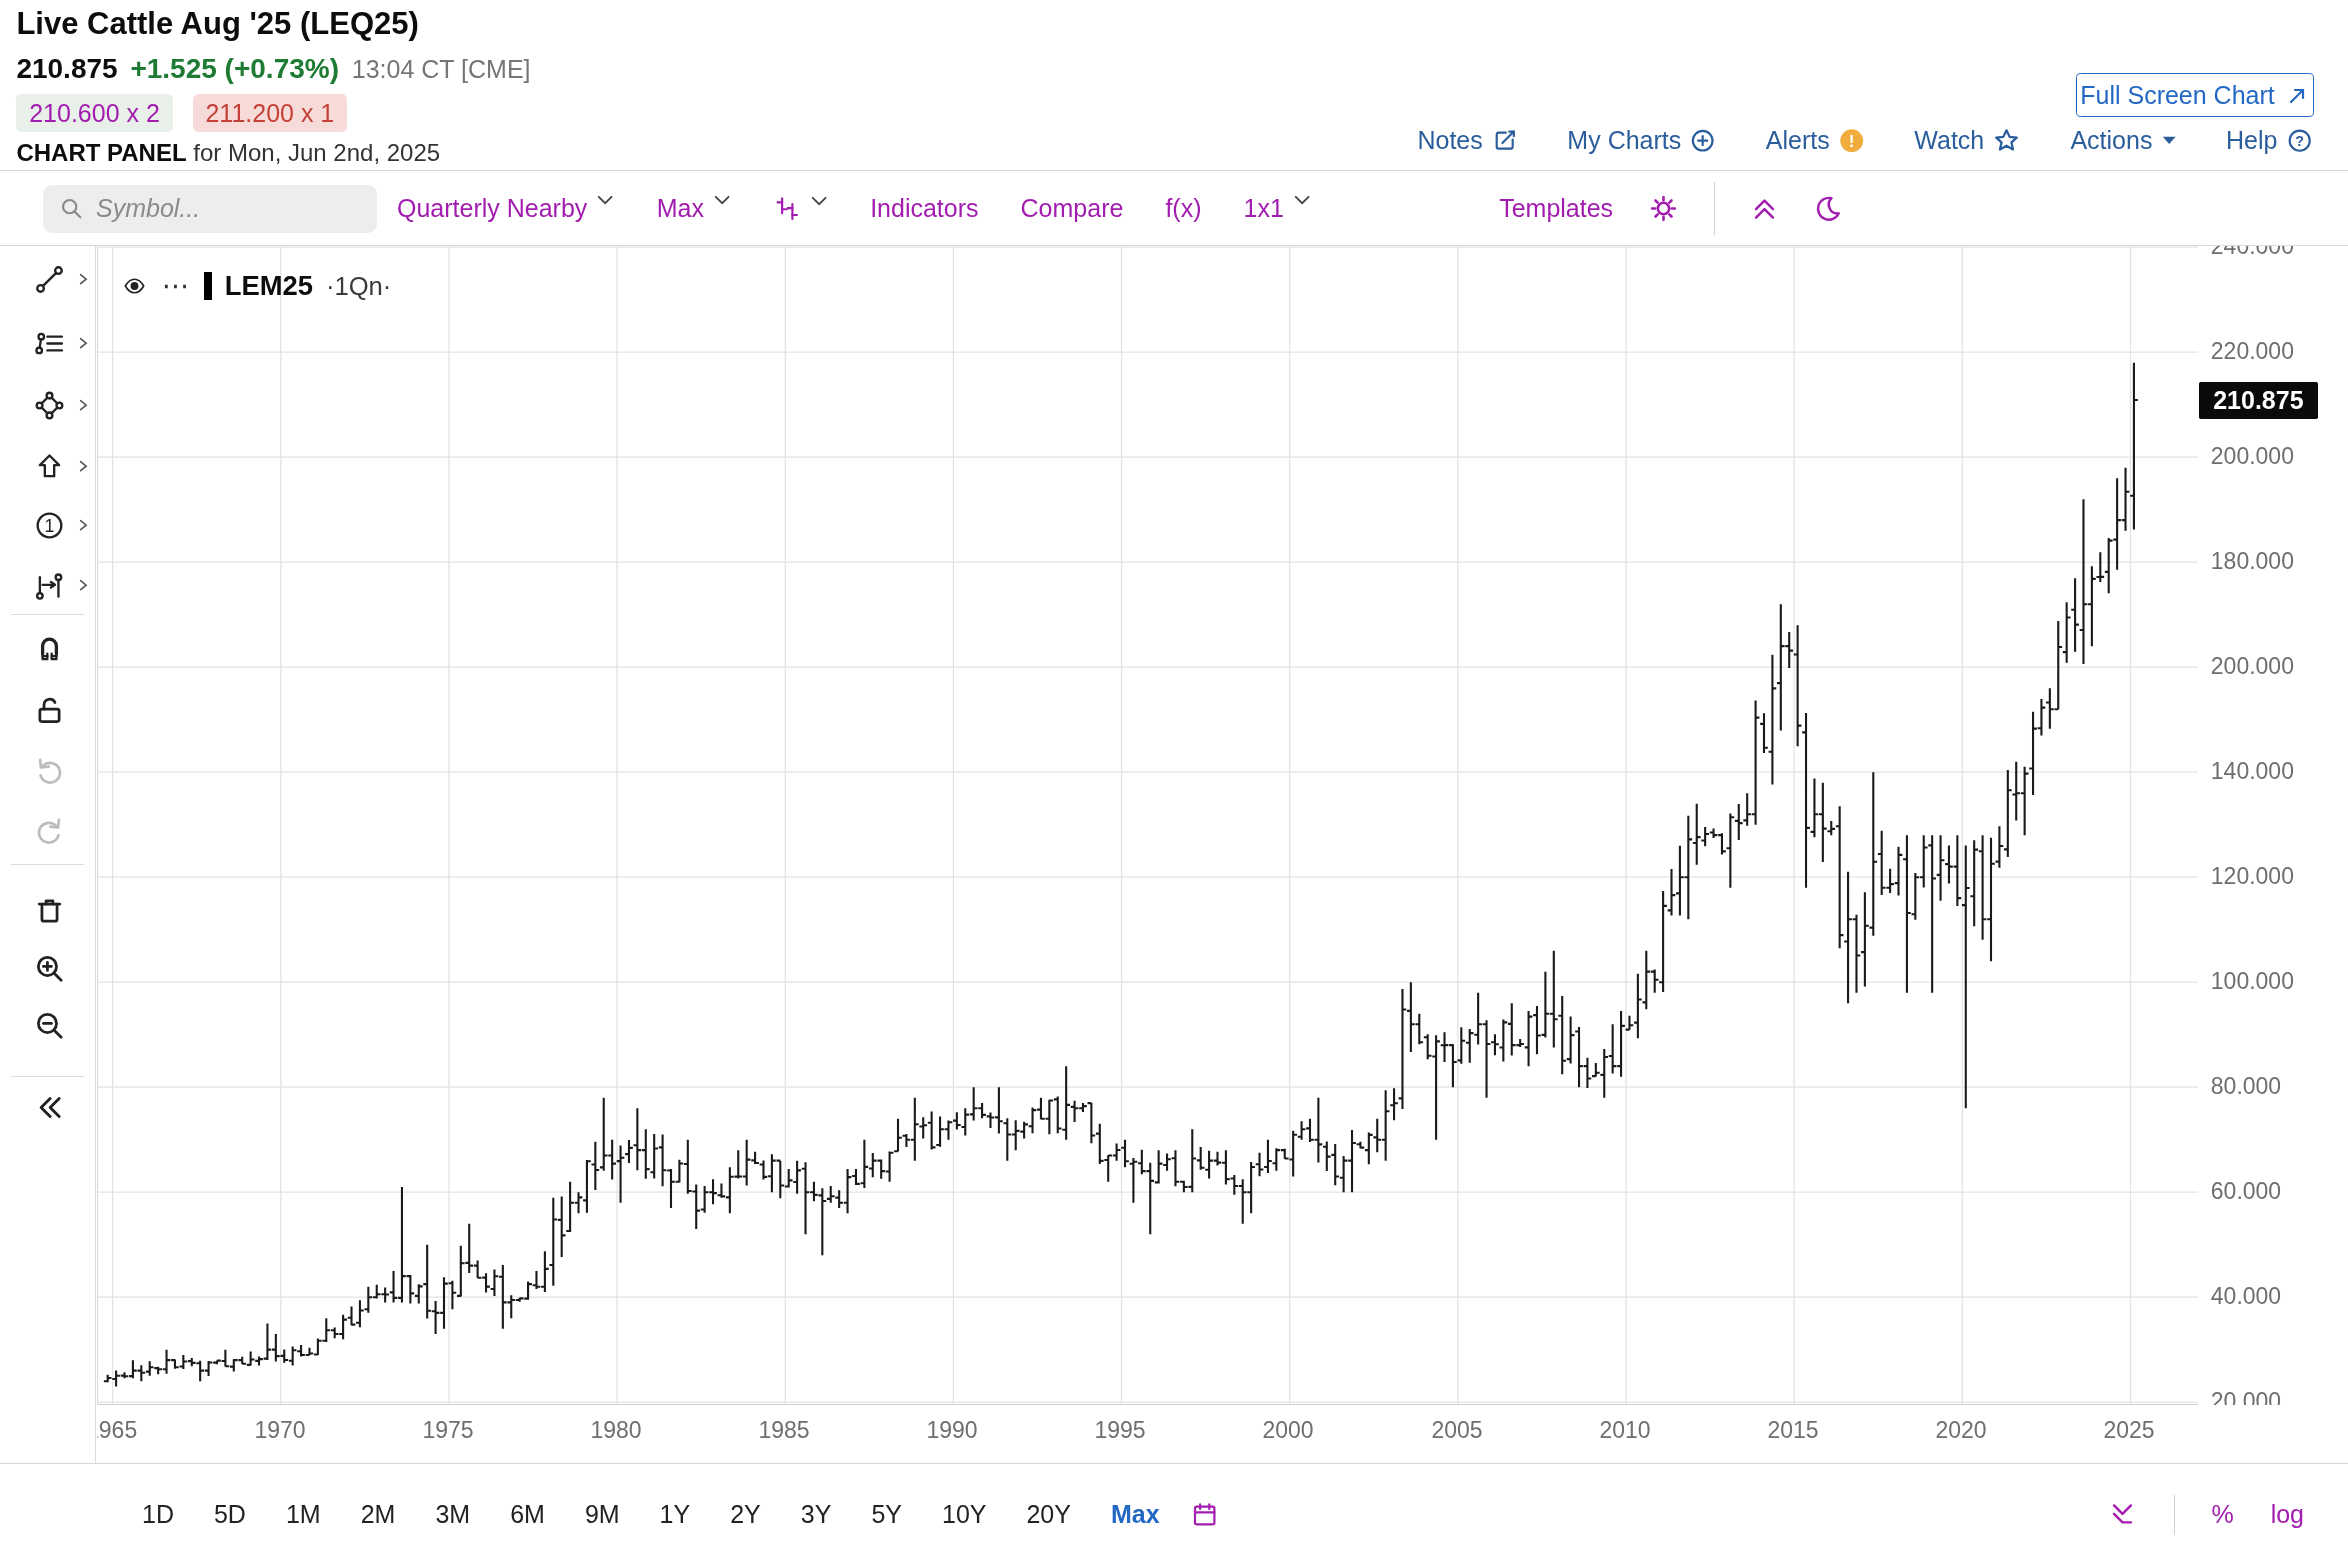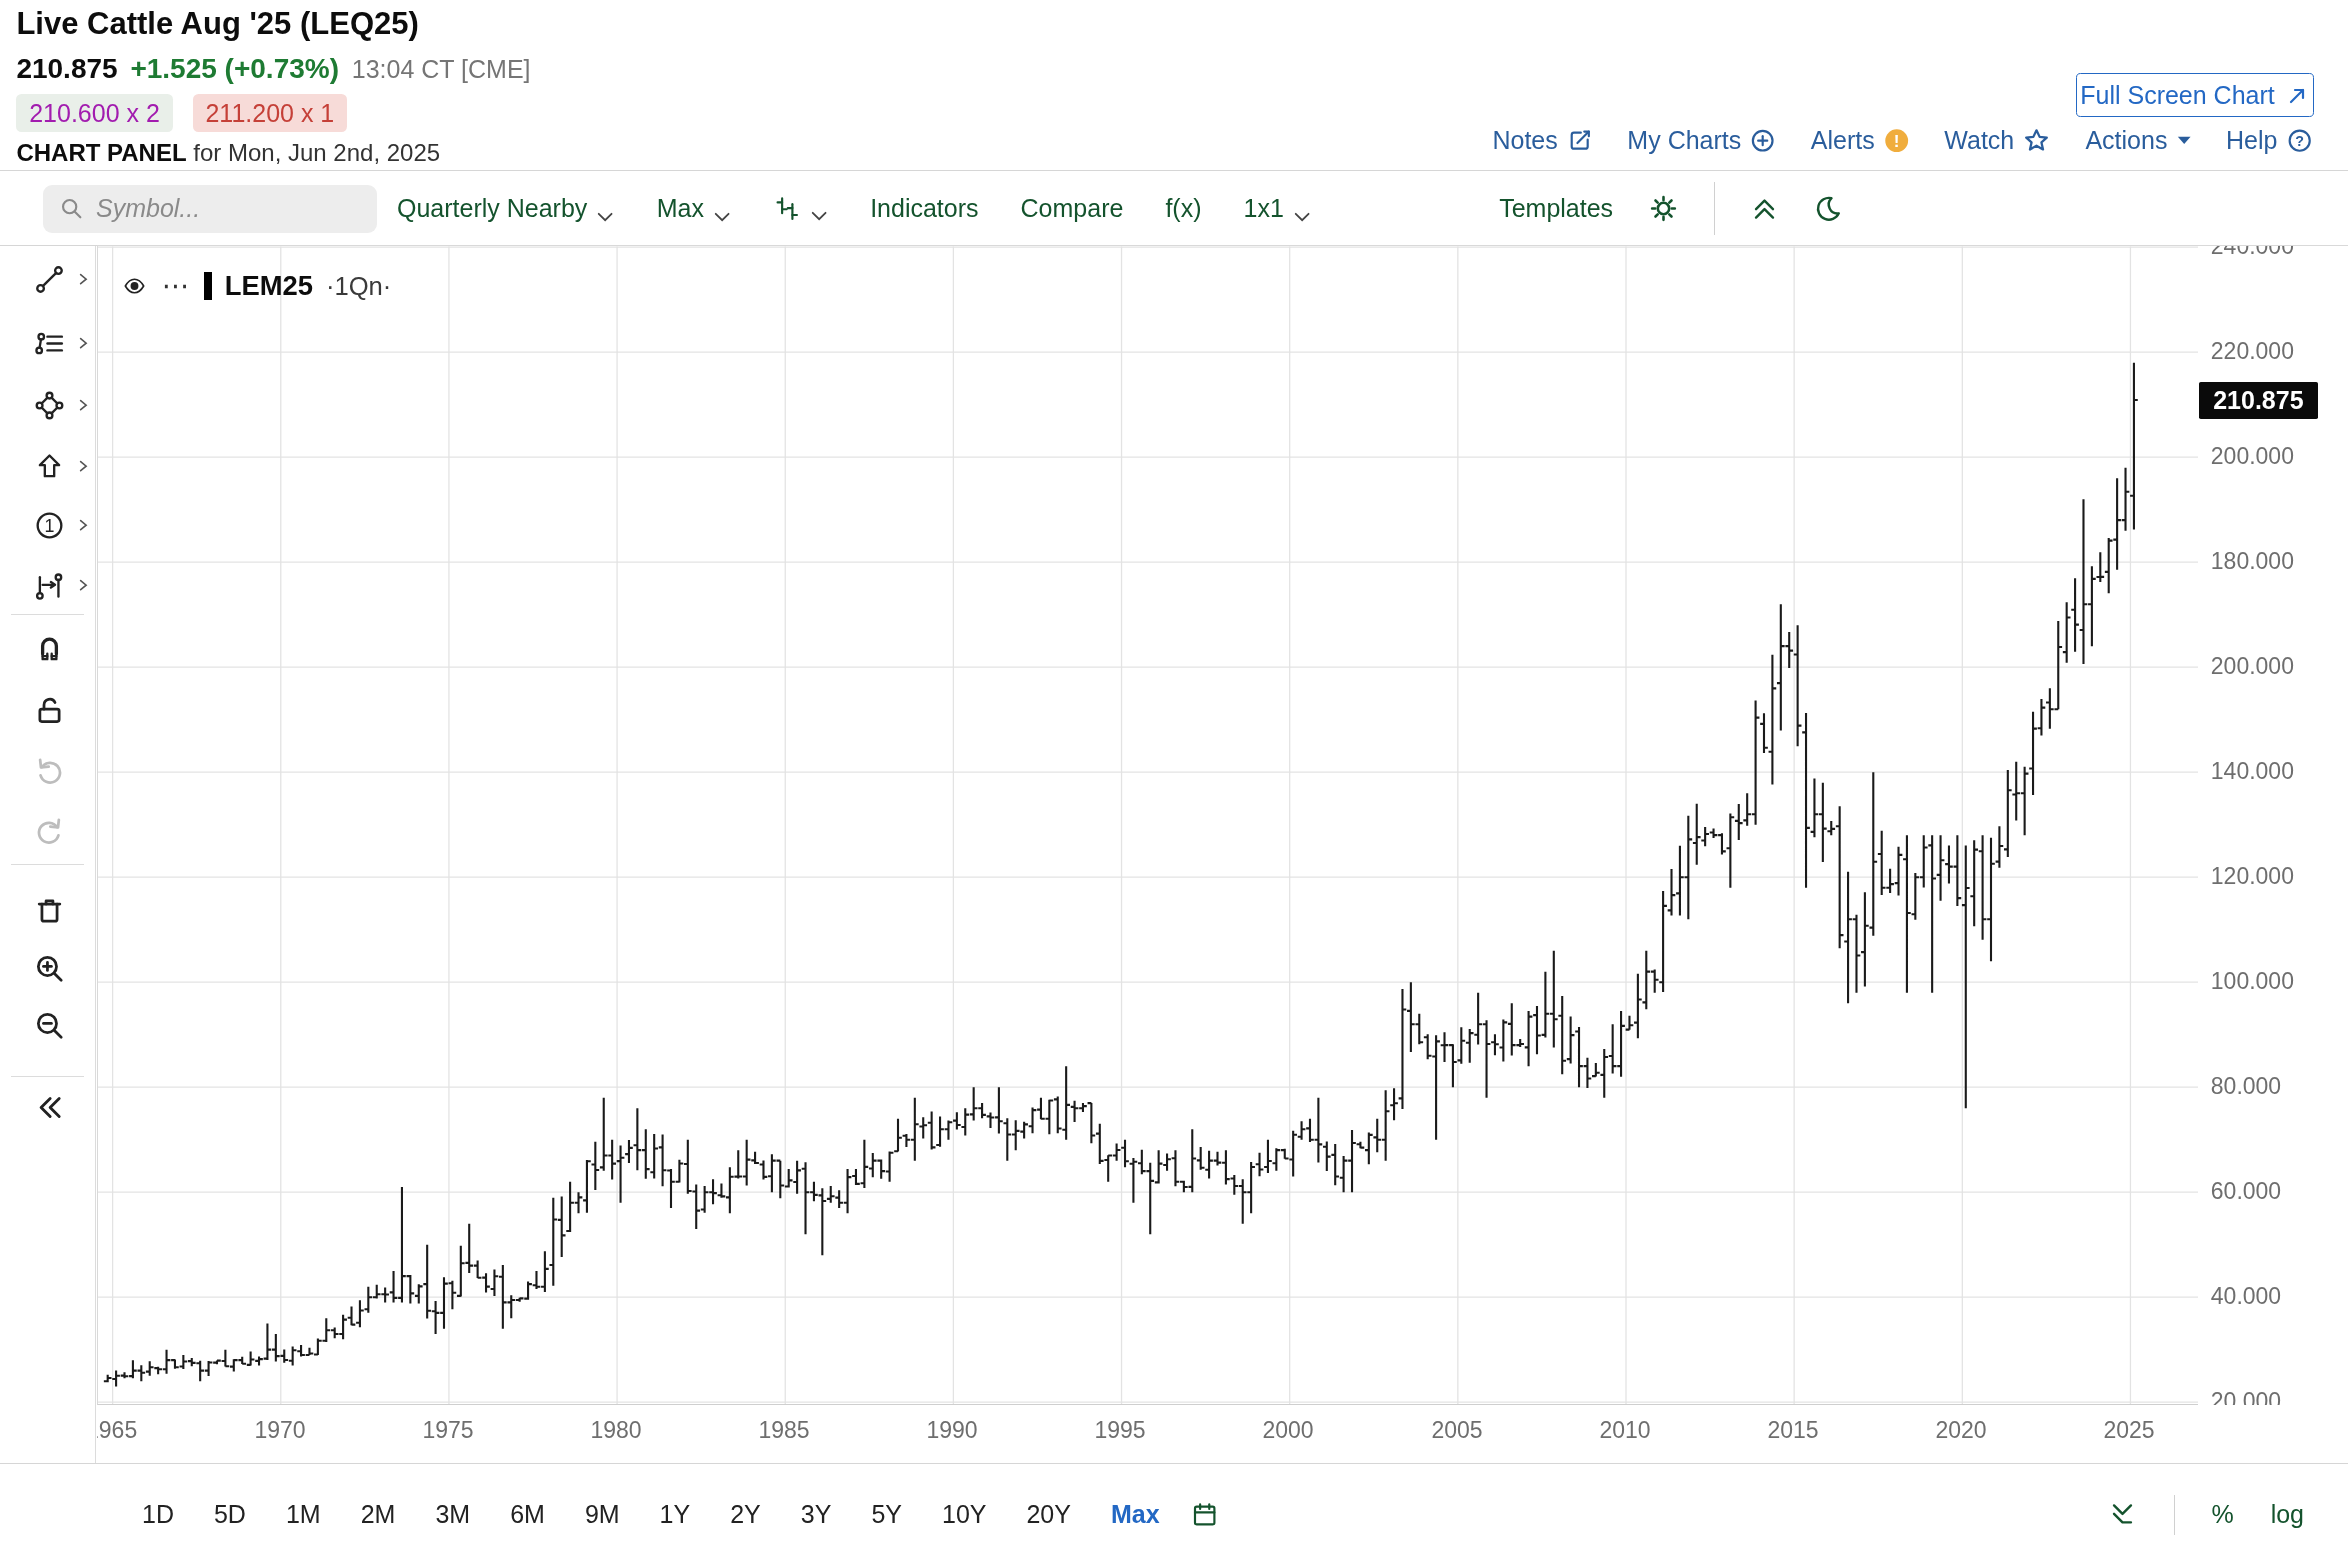--- a/index.html
+++ b/index.html
@@ -18,32 +18,32 @@
   #pills{left:16.4px;top:94px;display:flex;gap:20px;font-size:25px;}
   .pill{padding:4.6px 12.8px;border-radius:5.5px;}
   #bid-pill{background:#e9efe9;color:#a21caf;}
   #ask-pill{background:#f7dbd8;color:#c54038;}
   #panelline{left:16.4px;top:139px;font-size:24px;color:#333;}
   #panel-label{font-weight:800;color:#0d0d0d}
   #header-divider{left:0;top:170px;width:2348px;height:0.9px;background:#d6d6d6;}
 
   #fullscreen-btn{left:2076px;top:73px;width:238px;height:44px;border:1.8px solid #2368c4;border-radius:4.6px;
      color:#2368c4;font-size:25px;display:flex;align-items:center;justify-content:center;gap:11px;cursor:pointer;background:#fff;}
-  #header-links{right:35px;top:126px;display:flex;align-items:center;gap:34px;color:#2a5d9c;font-size:25px;}
+  #header-links{right:35px;top:126px;display:flex;align-items:center;gap:49px;color:#2a5d9c;font-size:25px;}
   .hlink{display:flex;align-items:center;gap:8.2px;cursor:pointer;}
 
   
   #toolbar{left:0;top:172px;width:1880px;height:73px;display:flex;align-items:center;}
   #toolbar-divider{left:0;top:245px;width:2348px;height:0.9px;background:#d6d6d6;}
   #search-box{margin-left:43px;width:334px;height:48px;background:#ededed;border-radius:9.1px;
      display:flex;align-items:center;padding:0 16.4px;gap:11px;}
   #search-box input{border:none;outline:none;background:transparent;font-style:italic;font-size:25px;color:#555;
      font-family:"Liberation Sans",sans-serif;width:100%;}
   #search-box input::placeholder{color:#8a8a8a}
-  .tb-item{display:flex;align-items:flex-end;gap:9.1px;font-size:25px;color:#14532d;cursor:pointer;white-space:nowrap;}
+  .tb-item{display:flex;align-items:flex-start;gap:9.1px;font-size:25px;color:#a21caf;cursor:pointer;white-space:nowrap;}
   #toolbar-left{display:flex;align-items:center;gap:42px;margin-left:20px;}
   #toolbar-right{margin-left:auto;display:flex;align-items:center;gap:35px;margin-right:37px;}
   .vdiv{width:0.9px;height:53px;background:#d0d0d0;}
 
   
   #side{left:0;top:246px;width:96px;height:1217px;border-right:0.9px solid #dcdcdc;background:#fff;}
   .side-icon{position:absolute;left:31px;width:37px;height:37px;color:#222;cursor:pointer;display:flex;align-items:center;justify-content:center;}
   .side-caret{position:absolute;left:77px;width:14.6px;height:14.6px;color:#555;}
   .side-div{position:absolute;left:11px;width:73px;height:0.9px;background:#dcdcdc;}
   .dim{color:#bdbdbd}

